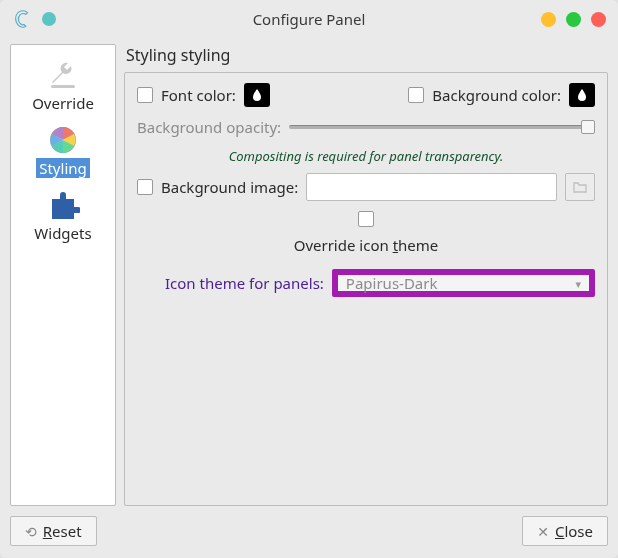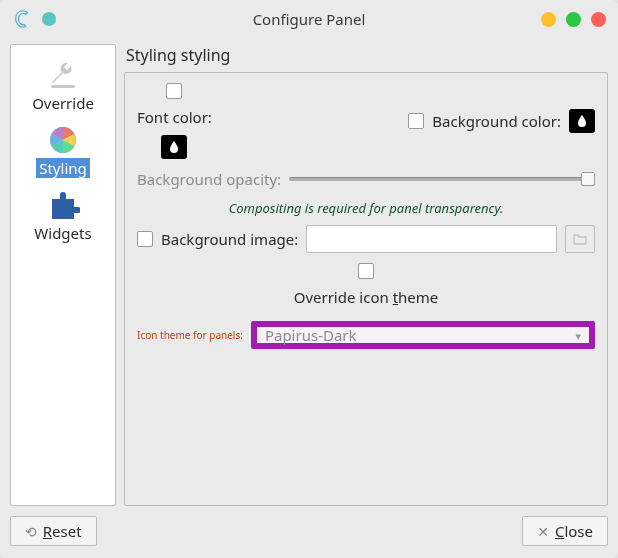--- a/index.html
+++ b/index.html
@@ -184,21 +184,21 @@
   background: #f4f4f4;
   border-radius: 2px;
   display: flex;
   align-items: center;
   padding: 0 8px;
   color: #8c8c8c;
   font-size: 15px;
   justify-content: space-between;
 }
 .dropdown .arrow { color: #999; font-size: 11px; }
-.theme-label { color: #c2410c; font-size: 10px; }
+.theme-label { color: #4c1d95; font-size: 15px; margin-left: 28px; }
 
 .footer {
   display: flex;
   padding: 4px 10px 12px 10px;
   justify-content: space-between;
 }
 .btn {
   height: 30px;
   padding: 0 14px;
   border: 1px solid #bcbcbc;
@@ -271,21 +271,21 @@
         <span class="sb-label">Widgets</span>
       </div>
     </div>
 
     <div class="content">
       <div class="section-title">Styling styling</div>
 
       <div class="panel">
 
         <div class="row two">
-          <div style="display:flex;align-items:center;gap:8px;flex-direction:column;">
+          <div style="display:flex;align-items:center;gap:8px;">
             <span class="chk"></span>
             <label>Font color:</label>
             <span class="swatch">
               <svg width="14" height="14" viewBox="0 0 14 14">
                   <path d="M7 1 C7 1 3 6 3 9 a4 4 0 0 0 8 0 C11 6 7 1 7 1 Z" fill="#fff"></path>
                 </svg>
             </span>
           </div>
           <div style="display:flex;align-items:center;gap:8px;margin-left:41px;">
             <span class="chk"></span>

